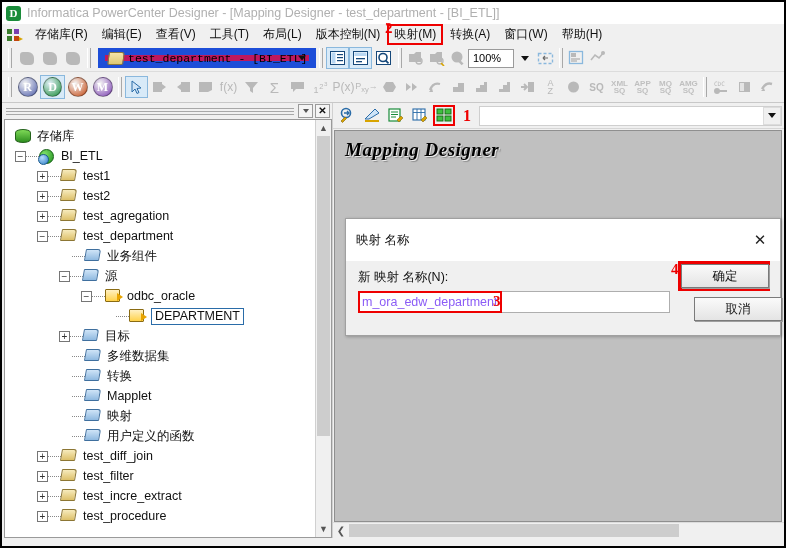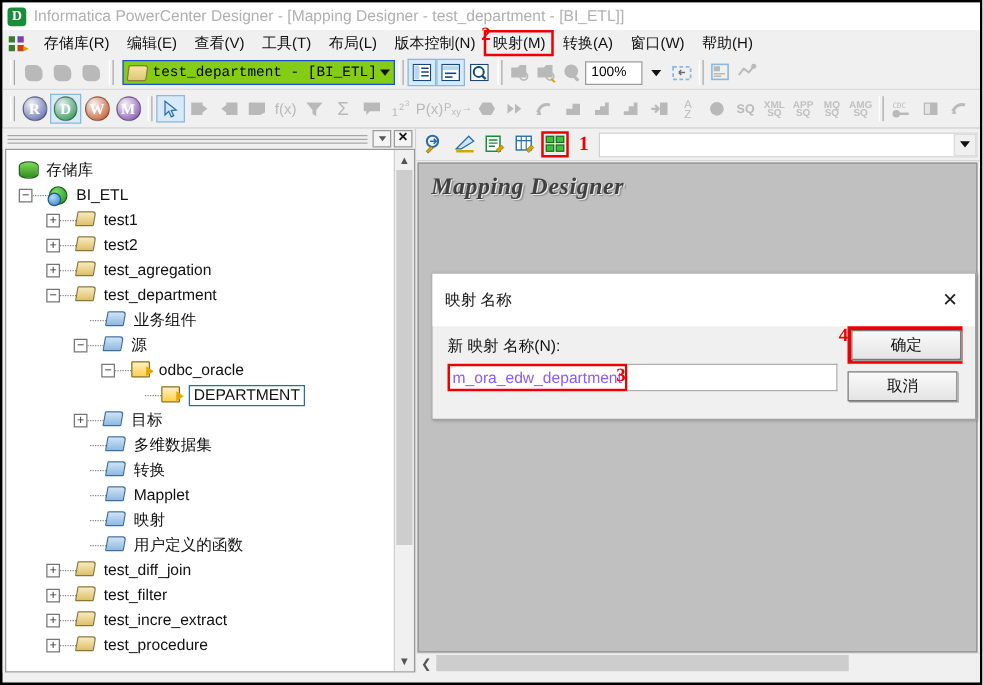--- a/index.html
+++ b/index.html
@@ -86,21 +86,21 @@
     background: #d8eaf8;
     border: 1px solid #8ab8dd;
   }
   .blob {
     width: 14px; height: 13px;
     background: #b9b9b9;
     border-radius: 3px 6px 4px 5px;
   }
   .folder-select {
     height: 20px; width: 218px;
-    background: #84cc16; border: 1px solid #1d4ed8;
+    background: #be185d; border: 7px solid #1d4ed8;
     display: flex; align-items: center;
     margin-left: 4px;
     font-family: "Liberation Mono", monospace;
     font-size: 11.5px;
     position: relative;
   }
   .folder-ic {
     width: 16px; height: 13px; margin: 0 4px 0 3px;
     background: linear-gradient(#f5e4a8, #ddc873);
     border: 1px solid #8d7a3b;
@@ -312,21 +312,21 @@
     margin: 1px 2px 0 1px;
     position: relative;
     overflow: hidden;
   }
   .watermark {
     position: absolute; left: 10px; top: 8px;
     font-family: "Liberation Serif", serif;
     font-style: italic;
     font-weight: bold;
     font-size: 19px;
-    color: #404040;
+    color: #000000;
     text-shadow: 1px 1px 0 #eaeaea, 2px 2px 1px #8d8d8d;
     letter-spacing: 0.5px;
   }
   .hscroll {
     height: 16px;
     background: #f0f0f0;
     display: flex; align-items: center;
     border-top: 1px solid #dcdcdc;
   }
   .hs-arrow { width:16px;height:16px;display:flex;align-items:center;justify-content:center;color:#555;font-size:10px;}
@@ -943,21 +943,21 @@
       <div class="dlg-label">新 映射 名称(N):</div>
       <div class="dlg-row">
         <div class="input-hl">
           <span class="dlg-input-text">m_ora_edw_department</span>
         </div>
         <div class="dlg-input"></div>
         <div class="btn-col">
           <div class="btn-hl-wrap" style="margin-top:-30px;">
             <div class="dlg-btn">确定</div>
           </div>
-          <div class="dlg-btn" style="margin-top:2px;">取消</div>
+          <div class="dlg-btn" style="margin-top:2px;margin-left:16px;">取消</div>
         </div>
       </div>
       <span class="dlg-marker" style="left:147px; top:32px;">3</span>
       <span class="dlg-marker" style="left:325px; top:0px;">4</span>
     </div>
   </div>
 
 </div>
 
 </body></html>

